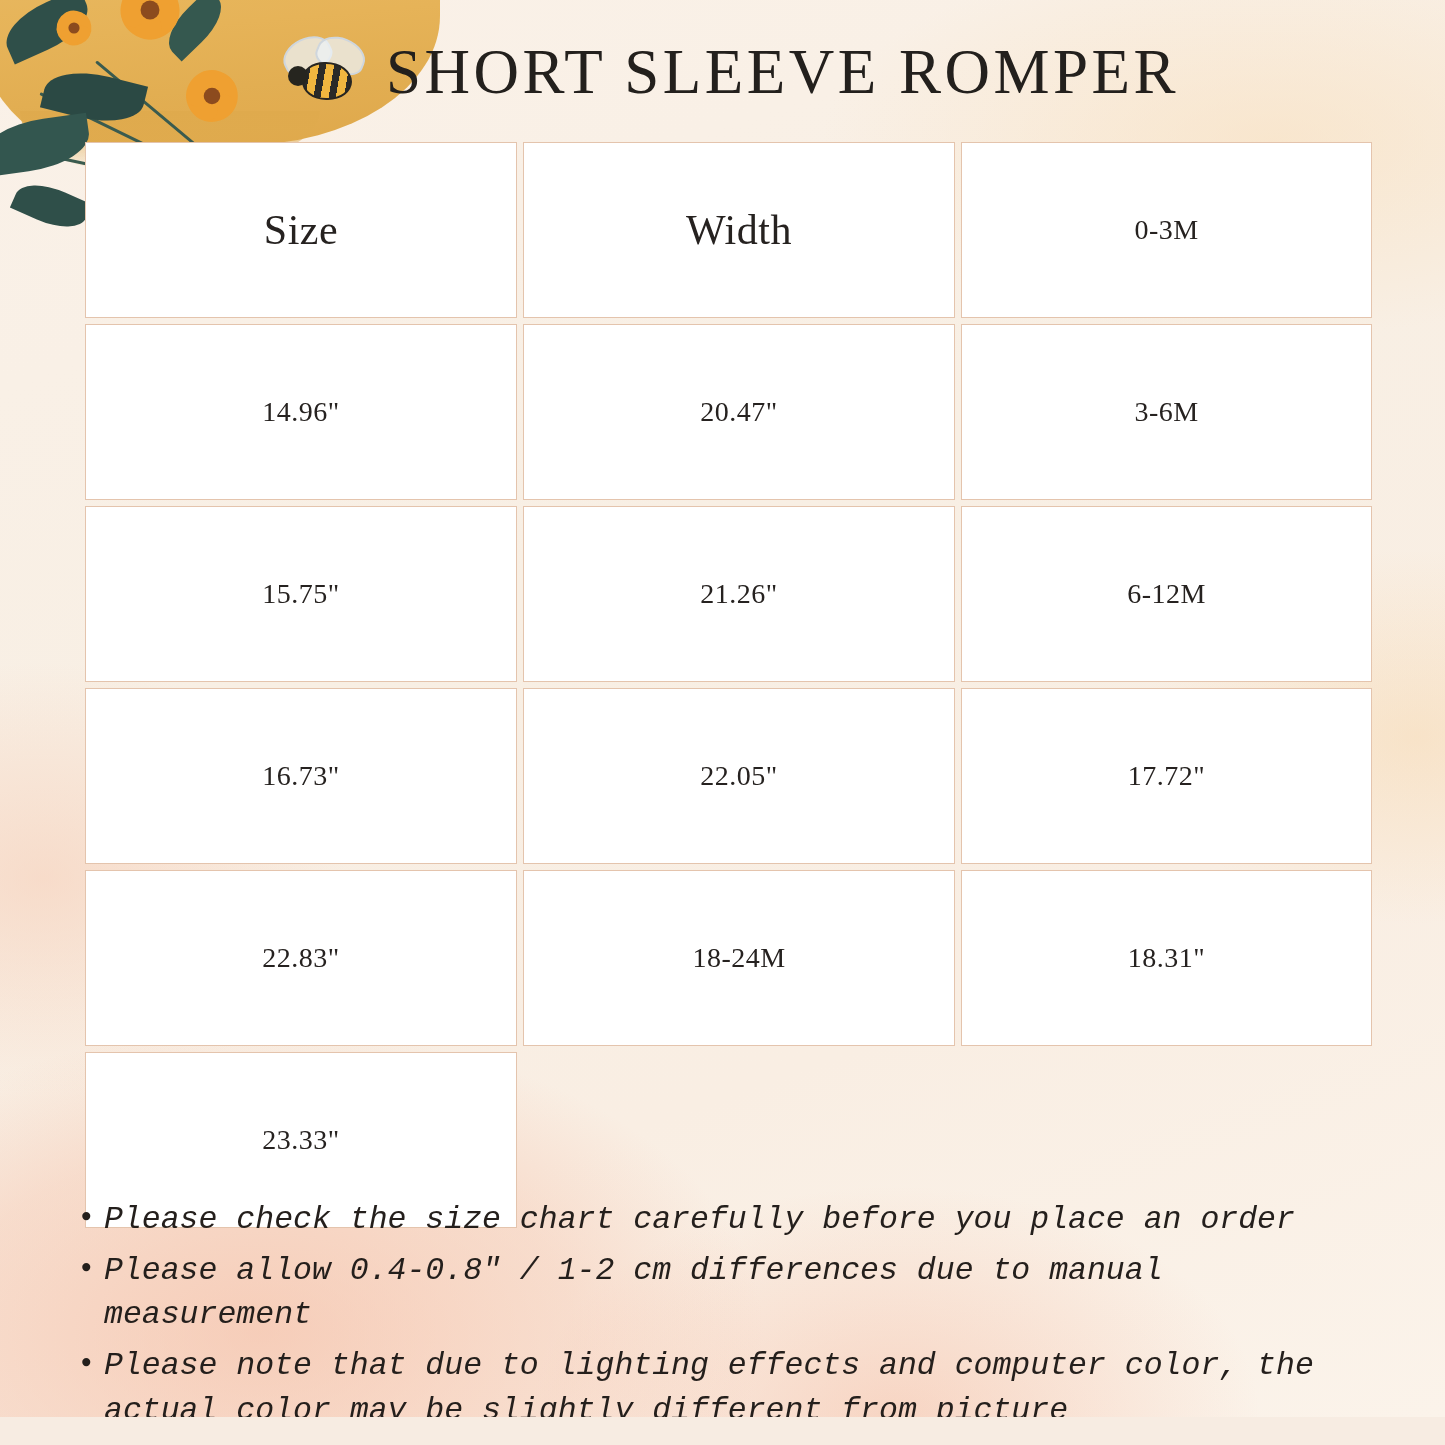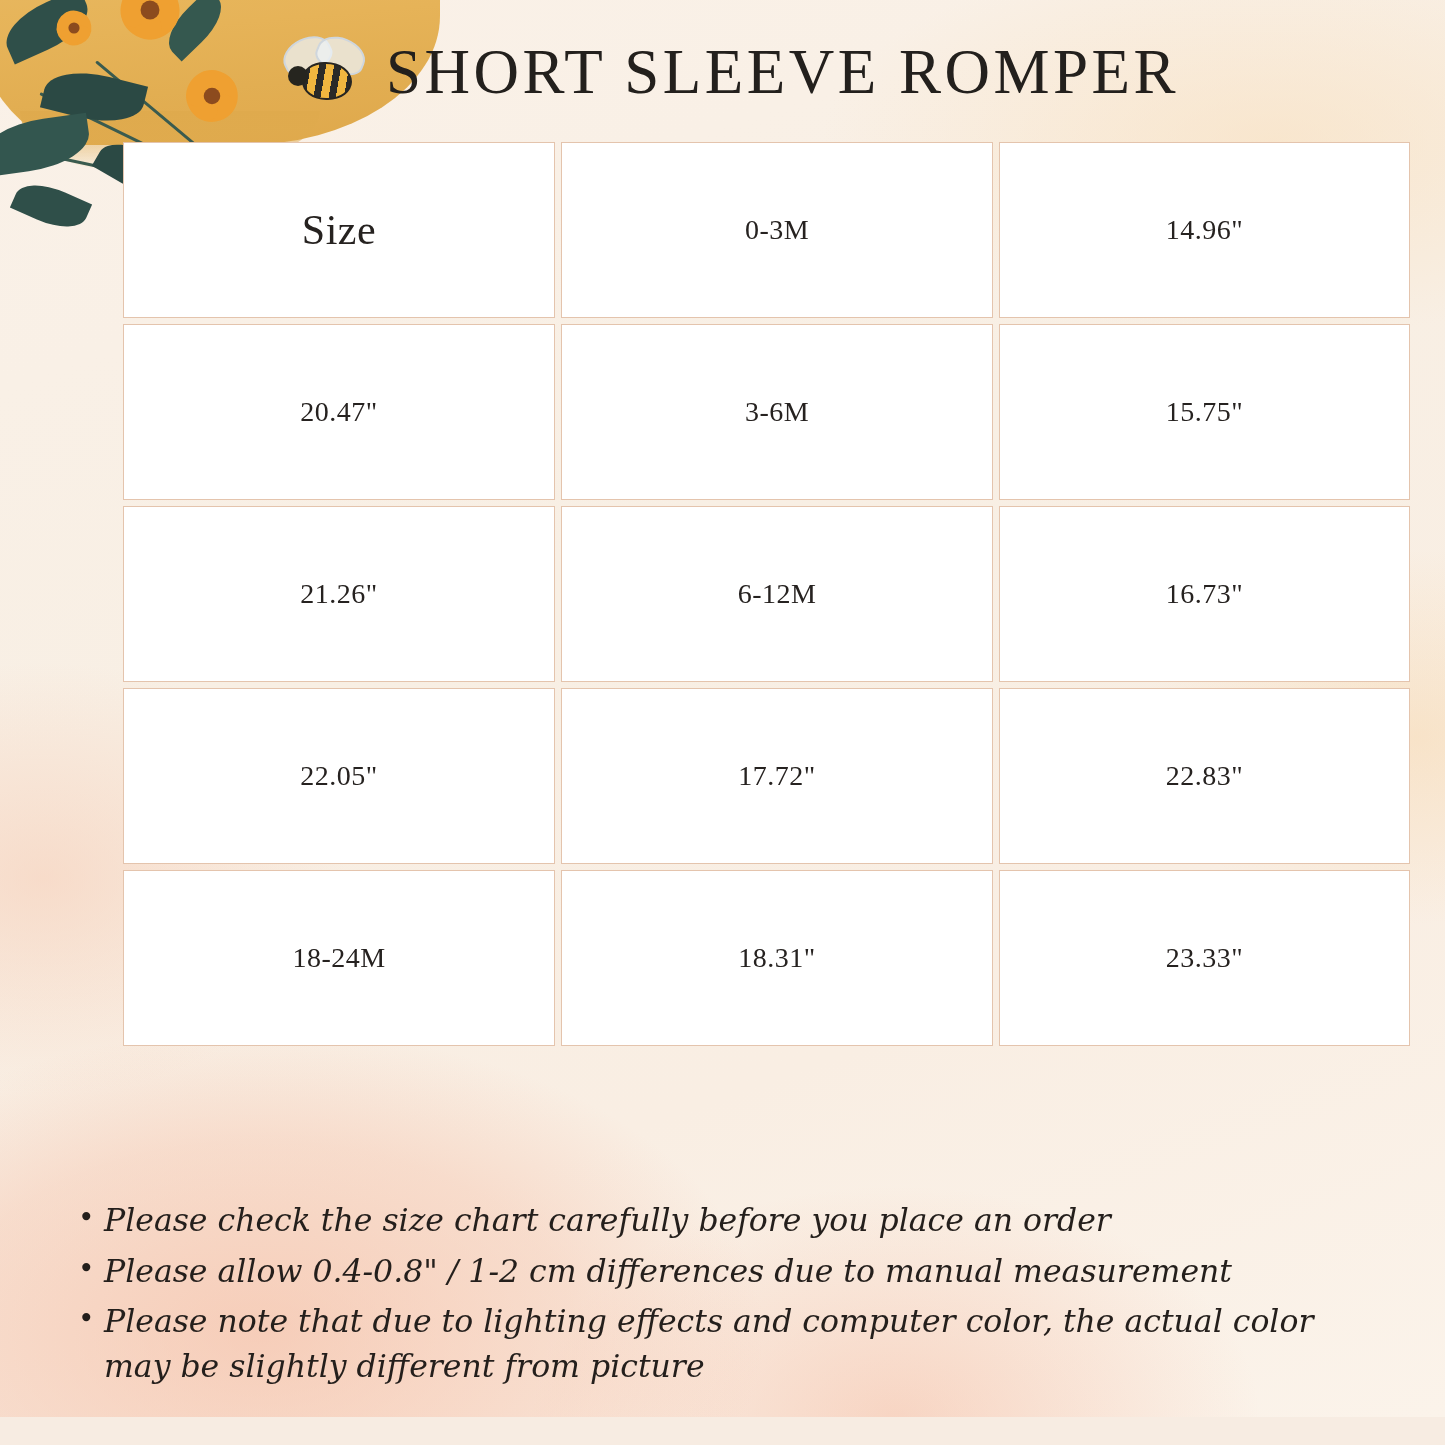--- a/index.html
+++ b/index.html
@@ -157,21 +157,20 @@
   
   .table {
     position: absolute;
     left: 85px;
     top: 142px;
     width: 1275px;
     display: grid;
     grid-template-columns: 432px 432px 411px;
     grid-auto-rows: 176px;
     gap: 6px 6px;
-    margin-left: 38px;
   }
   .cell {
     background: #ffffff;
     border: 1px solid #e4c4ad;
     display: flex;
     align-items: center;
     justify-content: center;
     font-size: 28px;
     color: #262220;
     letter-spacing: 0.5px;
@@ -199,20 +198,21 @@
   }
   .bullet {
     flex: 0 0 auto;
     width: 26px;
     font-style: normal;
     font-size: 28px;
     line-height: 1.4;
   }
   .note-text {
     flex: 1 1 auto;
+    font-family: Liberation Mono, monospace;
   }
 </style>
 </head>
 <body>
 
 <div class="page">
 
   <div class="deco-gold-wash"></div>
 
   <div>
@@ -264,20 +264,21 @@
     <div class="wing w1"></div>
     <div class="wing w2"></div>
     <div class="body"></div>
     <div class="head"></div>
   </div>
 
   <div class="title">SHORT SLEEVE ROMPER</div>
 
   <div class="table">
     <div class="cell head">Size</div>
+    <div class="cell head">Width</div>
 
     <div class="cell">0-3M</div>
     <div class="cell">14.96"</div>
     <div class="cell">20.47"</div>
 
     <div class="cell">3-6M</div>
     <div class="cell">15.75"</div>
     <div class="cell">21.26"</div>
 
     <div class="cell">6-12M</div>

